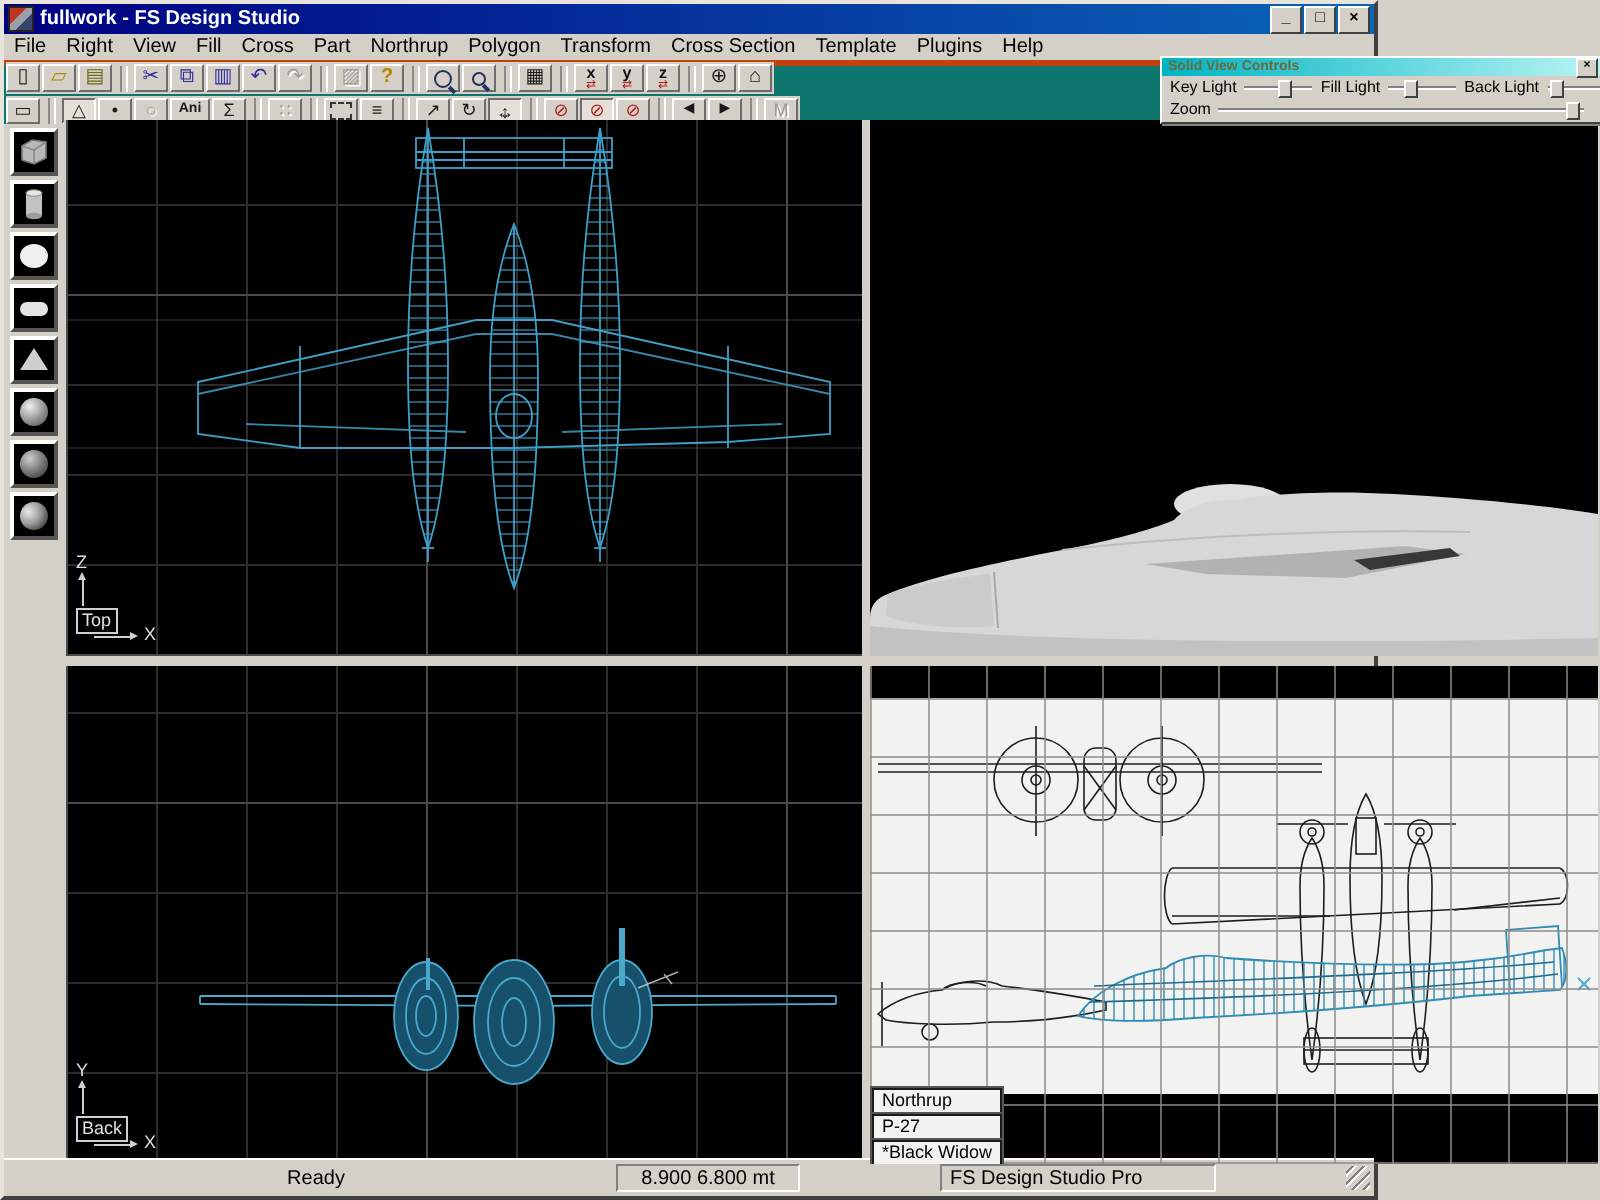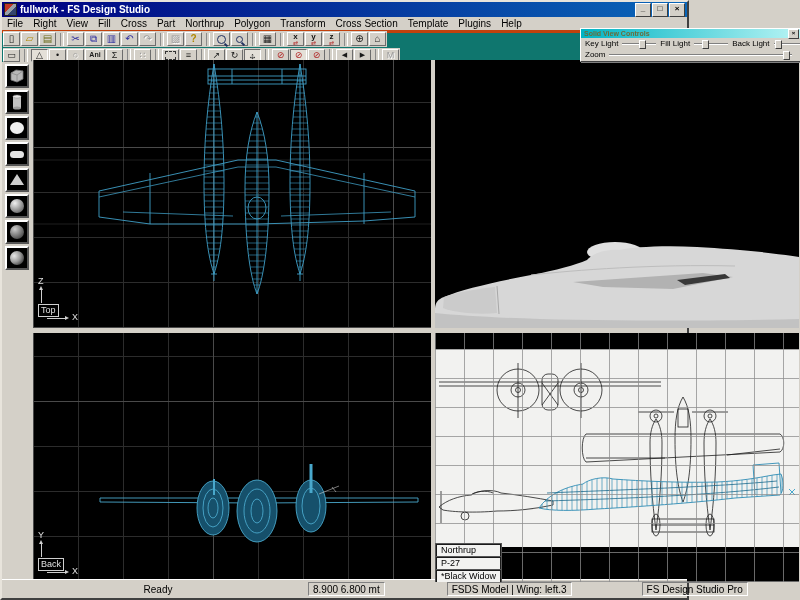--- a/index.html
+++ b/index.html
@@ -532,18 +532,17 @@
         <span class="ax-label">Right</span>
         <span class="ax-hline"></span>
         <span class="ax-hletter">Z</span>
       </div>
     </div>
   </div>
 
   <div class="statusbar">
     <span class="sb-ready">Ready</span>
     <span class="sb-panel sb-coords">8.900   6.800 mt</span>
-    <span class="sb-panel sb-model">FSDS Model | Wing: left.3</span>
     <span class="sb-panel sb-app">FS Design Studio Pro</span>
     <span class="grip"></span>
   </div>
 
 </div>
 
 </body></html>

